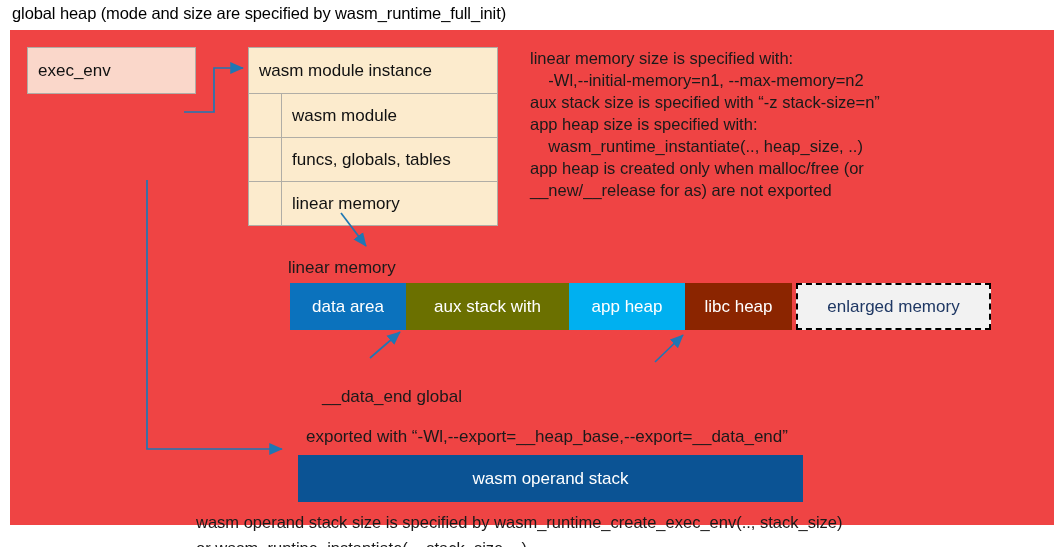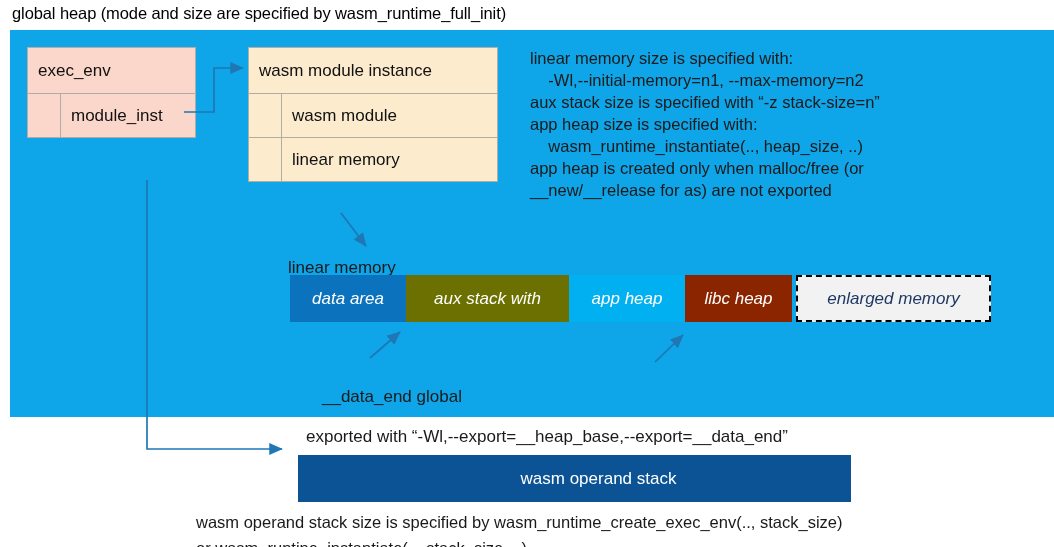--- a/index.html
+++ b/index.html
@@ -25,22 +25,22 @@
     white-space: nowrap;
     letter-spacing: -0.1px;
   }
 
   
   #canvas {
     position: absolute;
     left: 10px;
     top: 30px;
     width: 1044px;
-    height: 387px;
-    background: #0ea5e9;
+    height: 495px;
+    background: #ef4444;
   }
 
   
   .struct-box {
     position: absolute;
     box-sizing: border-box;
     border: 1px solid #b0ada6;
   }
   .struct-row {
     box-sizing: border-box;
@@ -99,24 +99,23 @@
     top: 228px;
     font-size: 17px;
     color: #1a1a1a;
     white-space: nowrap;
   }
 
   
   #memory-bar {
     position: absolute;
     left: 280px;
-    top: 245px;
+    top: 253px;
     height: 47px;
     display: flex;
-    font-style: italic;
   }
   .mem-seg {
     box-sizing: border-box;
     display: flex;
     align-items: center;
     justify-content: center;
     font-size: 17px;
     color: #ffffff;
     white-space: nowrap;
   }
@@ -145,21 +144,20 @@
     top: 425px;
     width: 505px;
     height: 47px;
     background: #0b5394;
     display: flex;
     align-items: center;
     justify-content: center;
     font-size: 17px;
     color: #ffffff;
     white-space: nowrap;
-    padding-left: 48px;
   }
 
   
   #notes-bottom {
     position: absolute;
     left: 186px;
     top: 479px;
     font-size: 16.5px;
     line-height: 26px;
     color: #1a1a1a;
@@ -180,33 +178,33 @@
 <body>
 
 <div id="title">global heap (mode and size are specified by wasm_runtime_full_init)</div>
 
 <div id="canvas">
 
   <div class="struct-box" id="exec-env-box">
     <div class="struct-row h-header">
       <span class="row-label">exec_env</span>
     </div>
-    <div class="struct-row h-sub row-sep">
-      <span class="indent-col"></span>
-      <span class="row-label">module_inst</span>
-    </div>
   </div>
 
   <div class="struct-box" id="module-inst-box">
     <div class="struct-row h-header">
       <span class="row-label">wasm module instance</span>
     </div>
     <div class="struct-row h-sub row-sep">
       <span class="indent-col"></span>
       <span class="row-label">wasm module</span>
+    </div>
+    <div class="struct-row h-sub row-sep">
+      <span class="indent-col"></span>
+      <span class="row-label">funcs, globals, tables</span>
     </div>
     <div class="struct-row h-sub row-sep">
       <span class="indent-col"></span>
       <span class="row-label">linear memory</span>
     </div>
   </div>
 
   <div id="notes-right">linear memory size is specified with:
     -Wl,--initial-memory=n1, --max-memory=n2
 aux stack size is specified with “-z stack-size=n”

